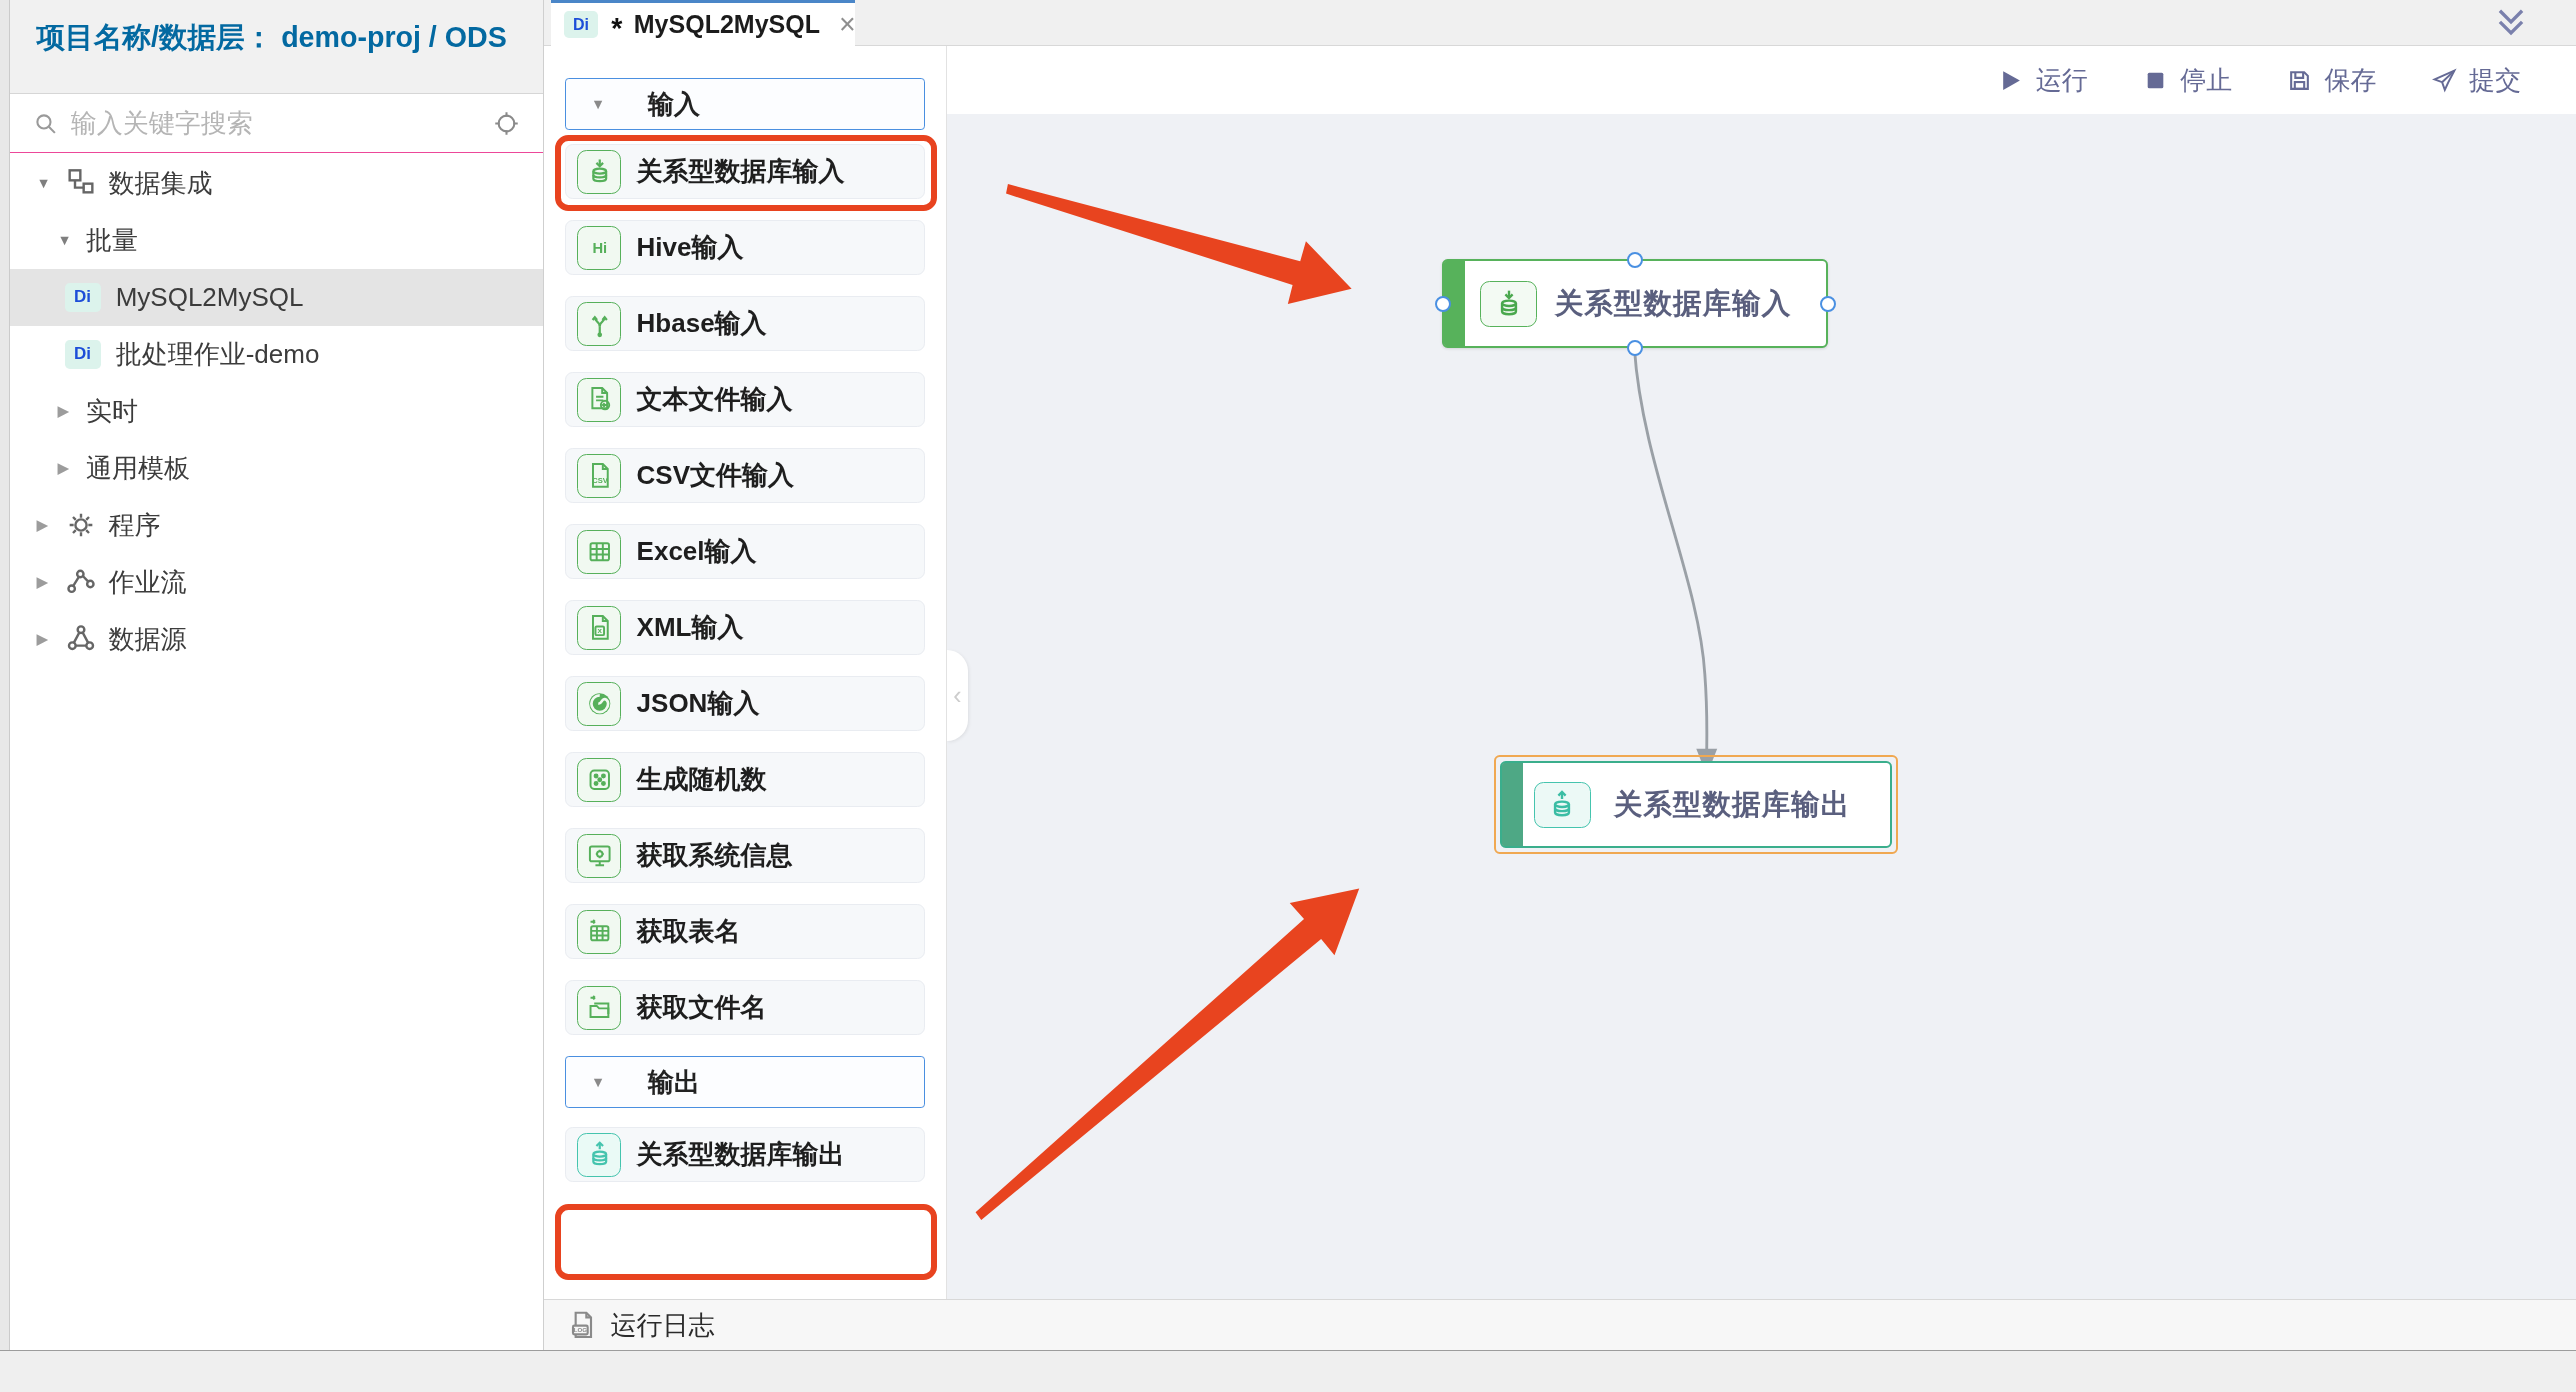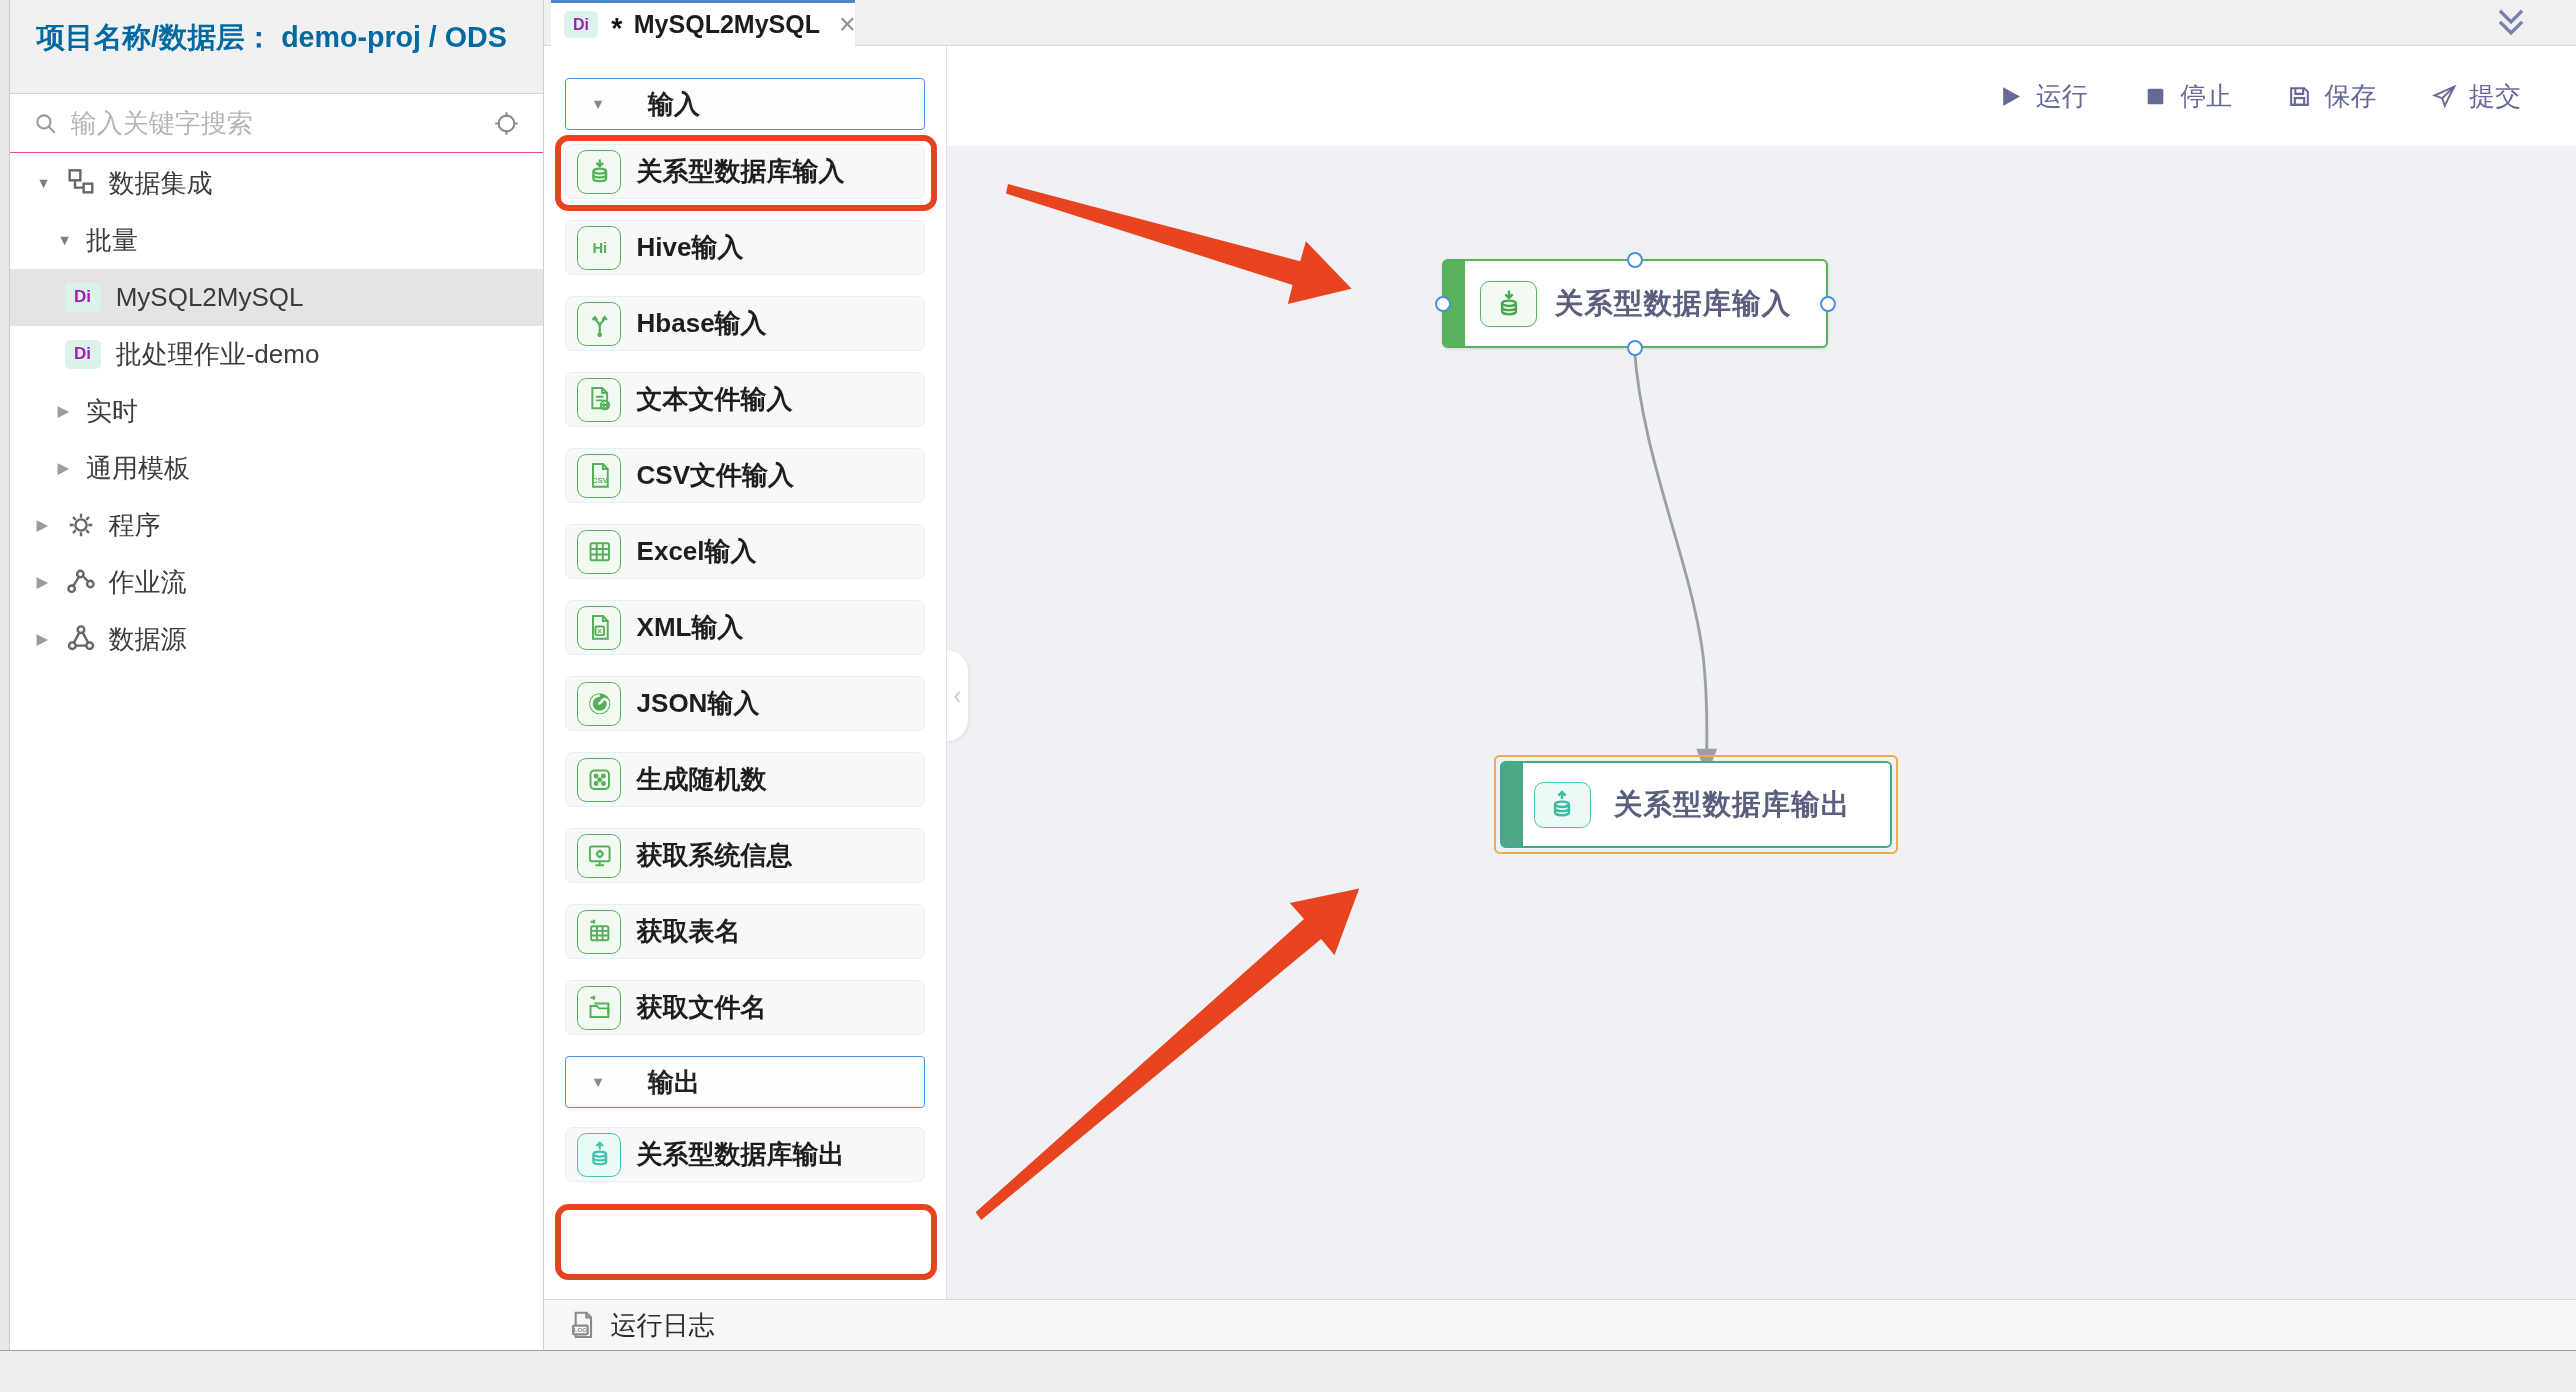--- a/index.html
+++ b/index.html
@@ -18,21 +18,21 @@
   .sb-search input { flex:1; border:none; outline:none; font-size:26px; color:#444; margin-left:13.3px; font-family:inherit; background:transparent; }
   .sb-search input::placeholder { color:#b5b5b5; }
   .tree { padding-top:1.9px; }
   .trow { height:57px; display:flex; align-items:center; font-size:26px; color:#3c3c3c; cursor:default; white-space:nowrap; }
   .trow.sel { background:#e4e4e4; }
   .lvl0 { padding-left:27px; } .lvl1 { padding-left:48px; } .lvl2 { padding-left:55px; }
   .caret { width:28.6px; font-size:14.3px; color:#7f7f7f; flex:none; }
   .caret.closed { font-size:15.2px; color:#9c9c9c; }
   .ticon { width:32px; height:32px; margin-right:11.4px; flex:none; color:#666; }
   .ticon svg { width:100%; height:100%; }
-  .badge-di { min-width:36px; height:28.6px; border-radius:4.8px; background:#dcf3ec; color:#a21caf; font-size:17px; font-weight:bold; display:inline-flex; align-items:center; justify-content:center; padding:0 5.7px; flex:none; margin-right:15.2px; }
+  .badge-di { min-width:36px; height:28.6px; border-radius:4.8px; background:#dcf3ec; color:#1d4ed8; font-size:17px; font-weight:bold; display:inline-flex; align-items:center; justify-content:center; padding:0 5.7px; flex:none; margin-right:15.2px; }
 
   
   .main { position:absolute; left:544px; top:0; right:0; bottom:42px; }
   .tabbar { position:relative; height:46px; background:#f0f0f0; border-bottom:1px solid #d8d8d8; }
   .tab { position:absolute; left:6.7px; top:0; width:304px; height:46px; background:#fff; border-top:3.8px solid #4a86c8; display:flex; align-items:center; padding:0 13.3px; gap:11.4px; }
   .tab .badge-di { margin-right:1.9px; height:27px; min-width:34px; font-size:16px; }
   .tab-star { font-size:28.6px; font-weight:bold; color:#111; line-height:19px; margin-top:7.6px; }
   .tab-title { font-size:25px; font-weight:bold; color:#1c1c1c; }
   .tab-close { font-size:28.6px; color:#8f8f8f; margin-left:7.6px; line-height:1; }
   .tab-chevrons { position:absolute; right:48px; top:7.6px; width:34px; height:30.5px; color:#7a80ac; }
@@ -51,21 +51,21 @@
   .plabel { font-size:26px; font-weight:bold; color:#1e1e1e; white-space:nowrap; }
   .ring { position:absolute; left:10.5px; width:382px; height:76px; border:6.7px solid #e8431f; border-radius:13.3px; pointer-events:none; }
   .ring.r1 { top:89px; } .ring.r2 { top:1158px; }
 
   
   .logbar { position:absolute; left:0; right:0; bottom:0; height:51px; background:#f7f7f7; border-top:1px solid #d8d8d8; display:flex; align-items:center; padding-left:23px; gap:11.4px; font-size:26px; color:#2b2b2b; }
   .logbar .licon { width:32px; height:32px; color:#8a8a8a; }
 
   
   .canvas { position:absolute; left:403px; top:0; right:0; bottom:51px; background:#eff1f5; overflow:hidden; }
-  .canvas-toolbar { position:absolute; top:0; left:0; right:0; height:100px; background:#fff; display:flex; justify-content:flex-end; align-items:center; gap:55px; padding-right:55px; }
+  .canvas-toolbar { position:absolute; top:0; left:0; right:0; height:68px; background:#fff; display:flex; justify-content:flex-end; align-items:center; gap:55px; padding-right:55px; }
   .tbtn { display:flex; align-items:center; gap:12.4px; font-size:26px; color:#656a95; cursor:pointer; }
   .tbtn svg { width:25px; height:25px; }
   .collapse-handle { position:absolute; left:0; top:604px; width:21px; height:91px; background:#fff; border-radius:0 57px 57px 0; box-shadow:1px 1px 3.8px rgba(0,0,0,.08); display:flex; align-items:center; justify-content:center; color:#cdcdcd; font-size:25px; }
 
   .overlay { position:absolute; left:0; top:0; pointer-events:none; }
 
   .node { position:absolute; background:#fff; border:2.9px solid #57b25b; border-radius:5.7px; display:flex; align-items:center; box-shadow:0 1px 2.9px rgba(0,0,0,.12); }
   .node-in { left:495px; top:213px; width:386px; height:89px; }
   .nstrip { position:absolute; left:0; top:0; bottom:0; width:21px; background:#57b25b; border-radius:1.9px 0 0 1.9px; }
   .nicon { width:57px; height:46px; border:1.9px solid #57b25b; border-radius:9.5px; background:#f3faf3; color:#4aa84e; display:flex; align-items:center; justify-content:center; margin-left:36px; flex:none; }

